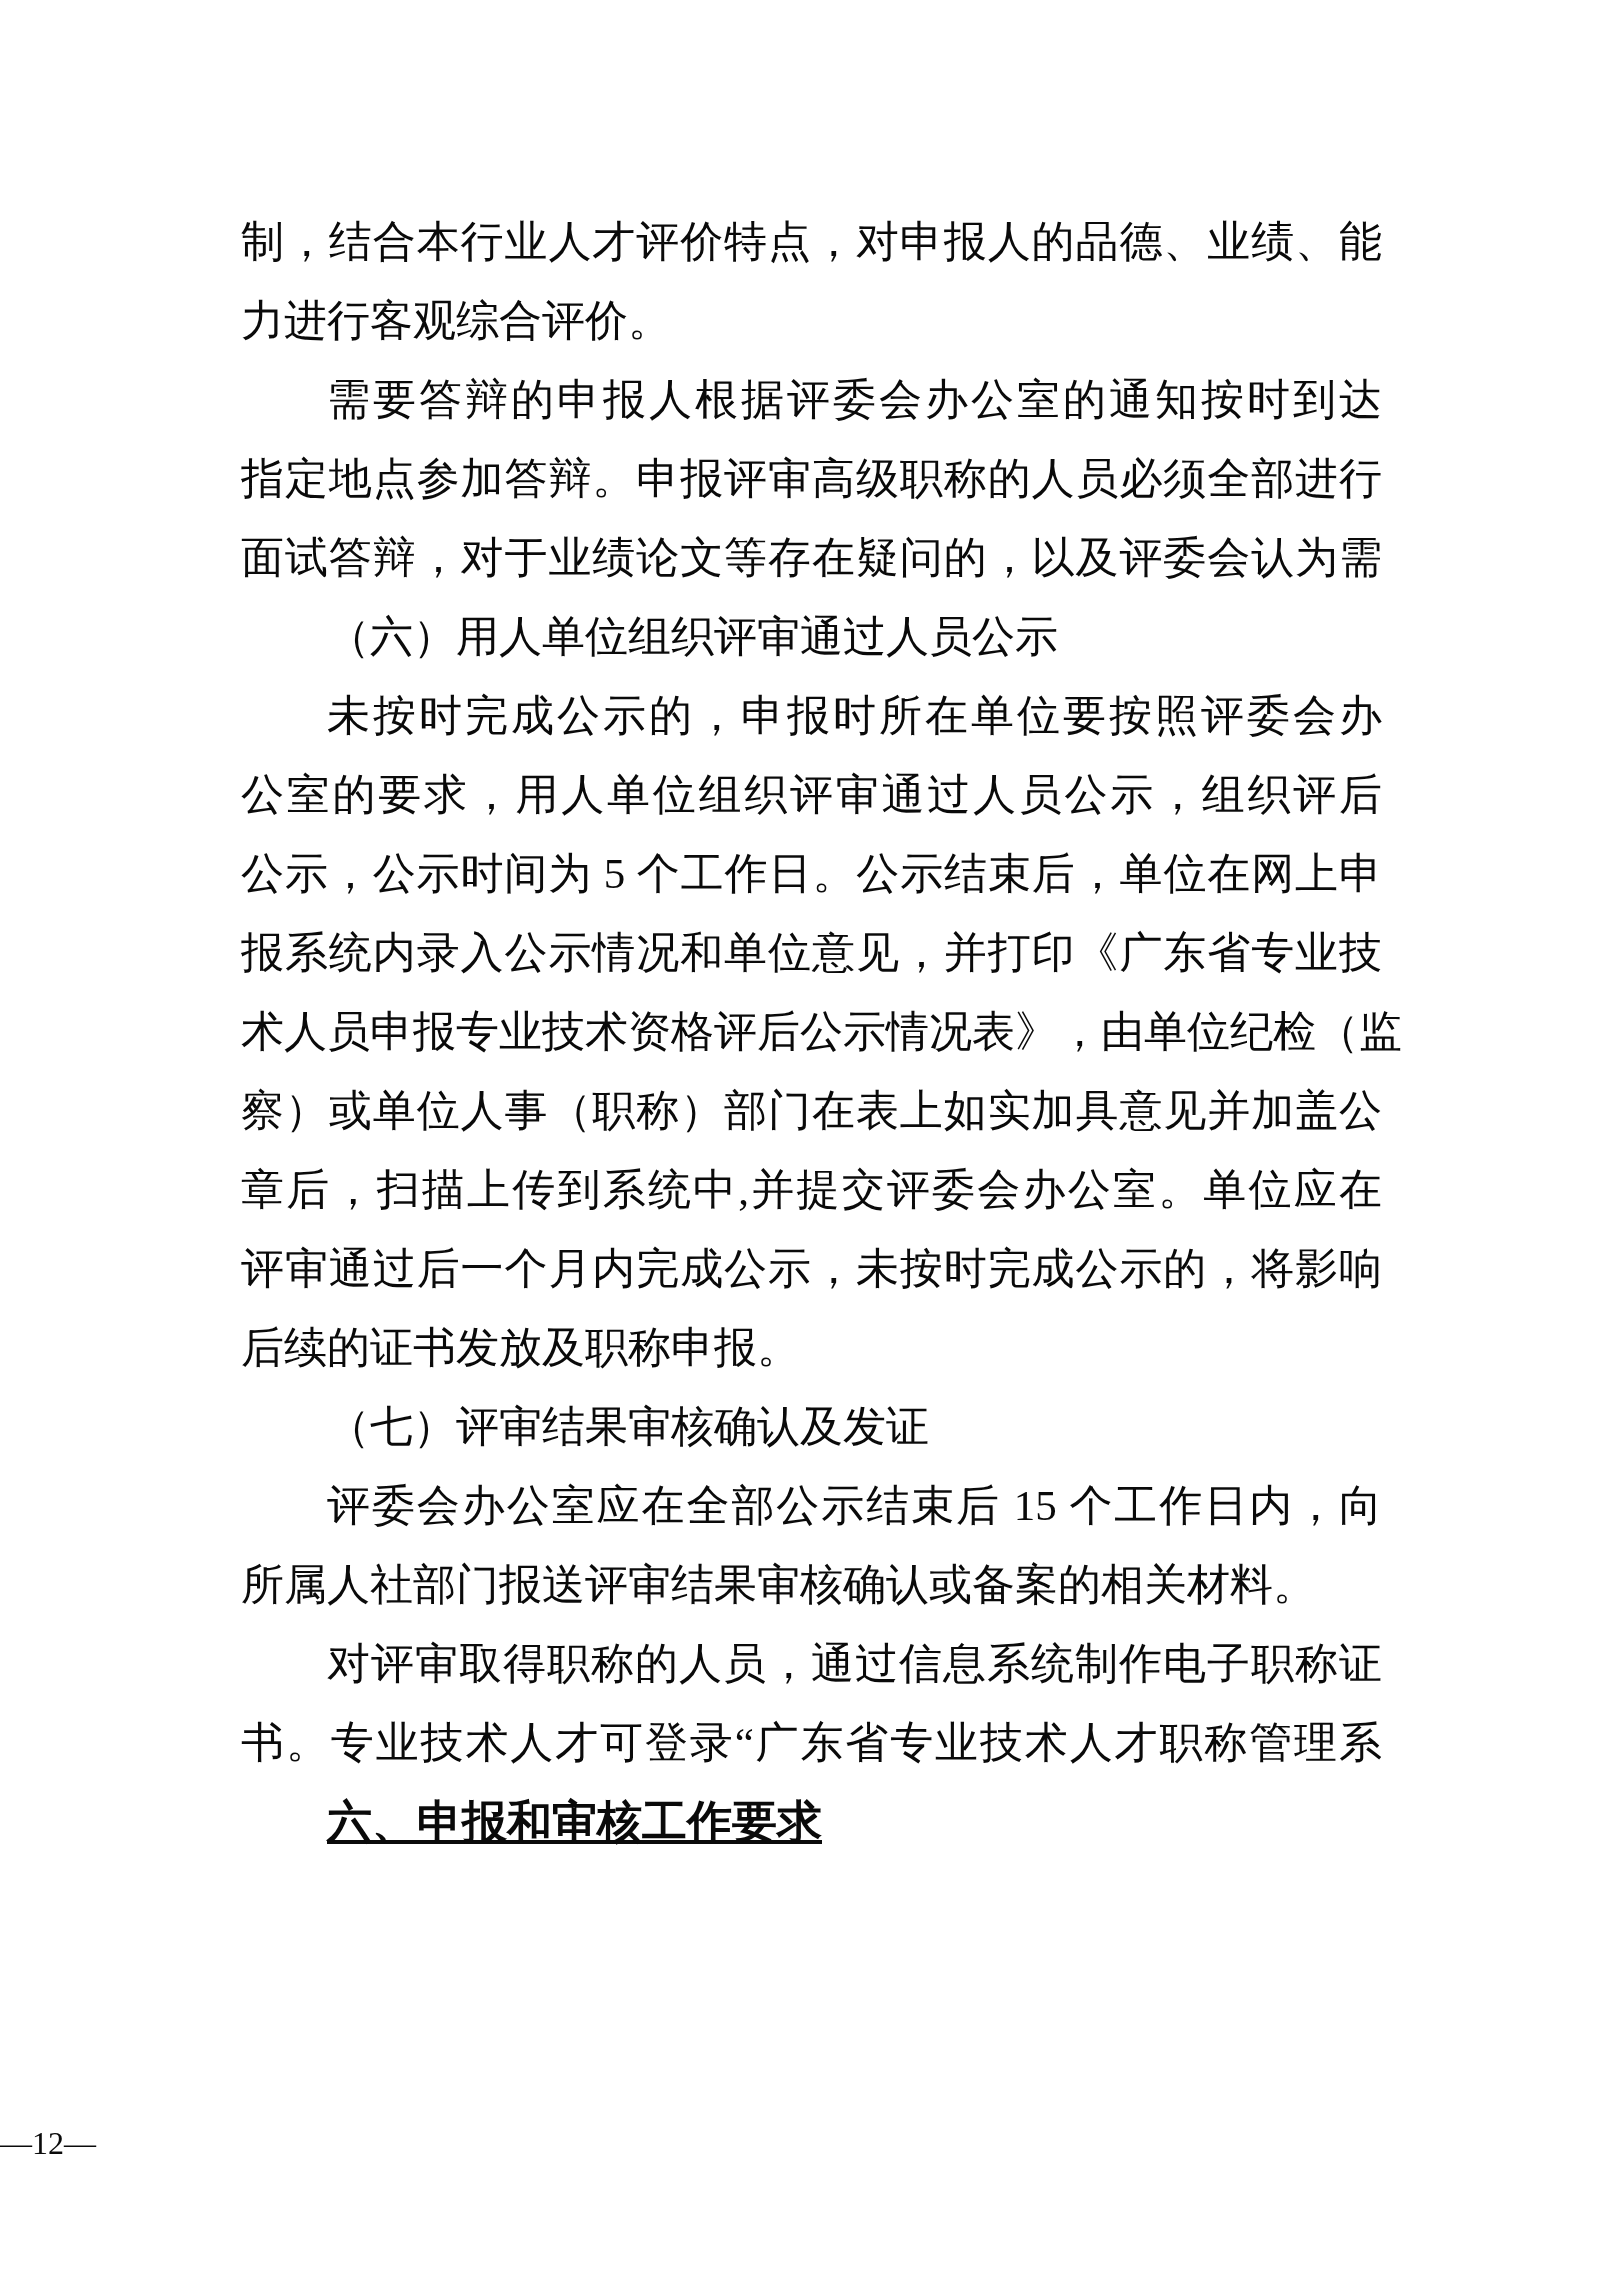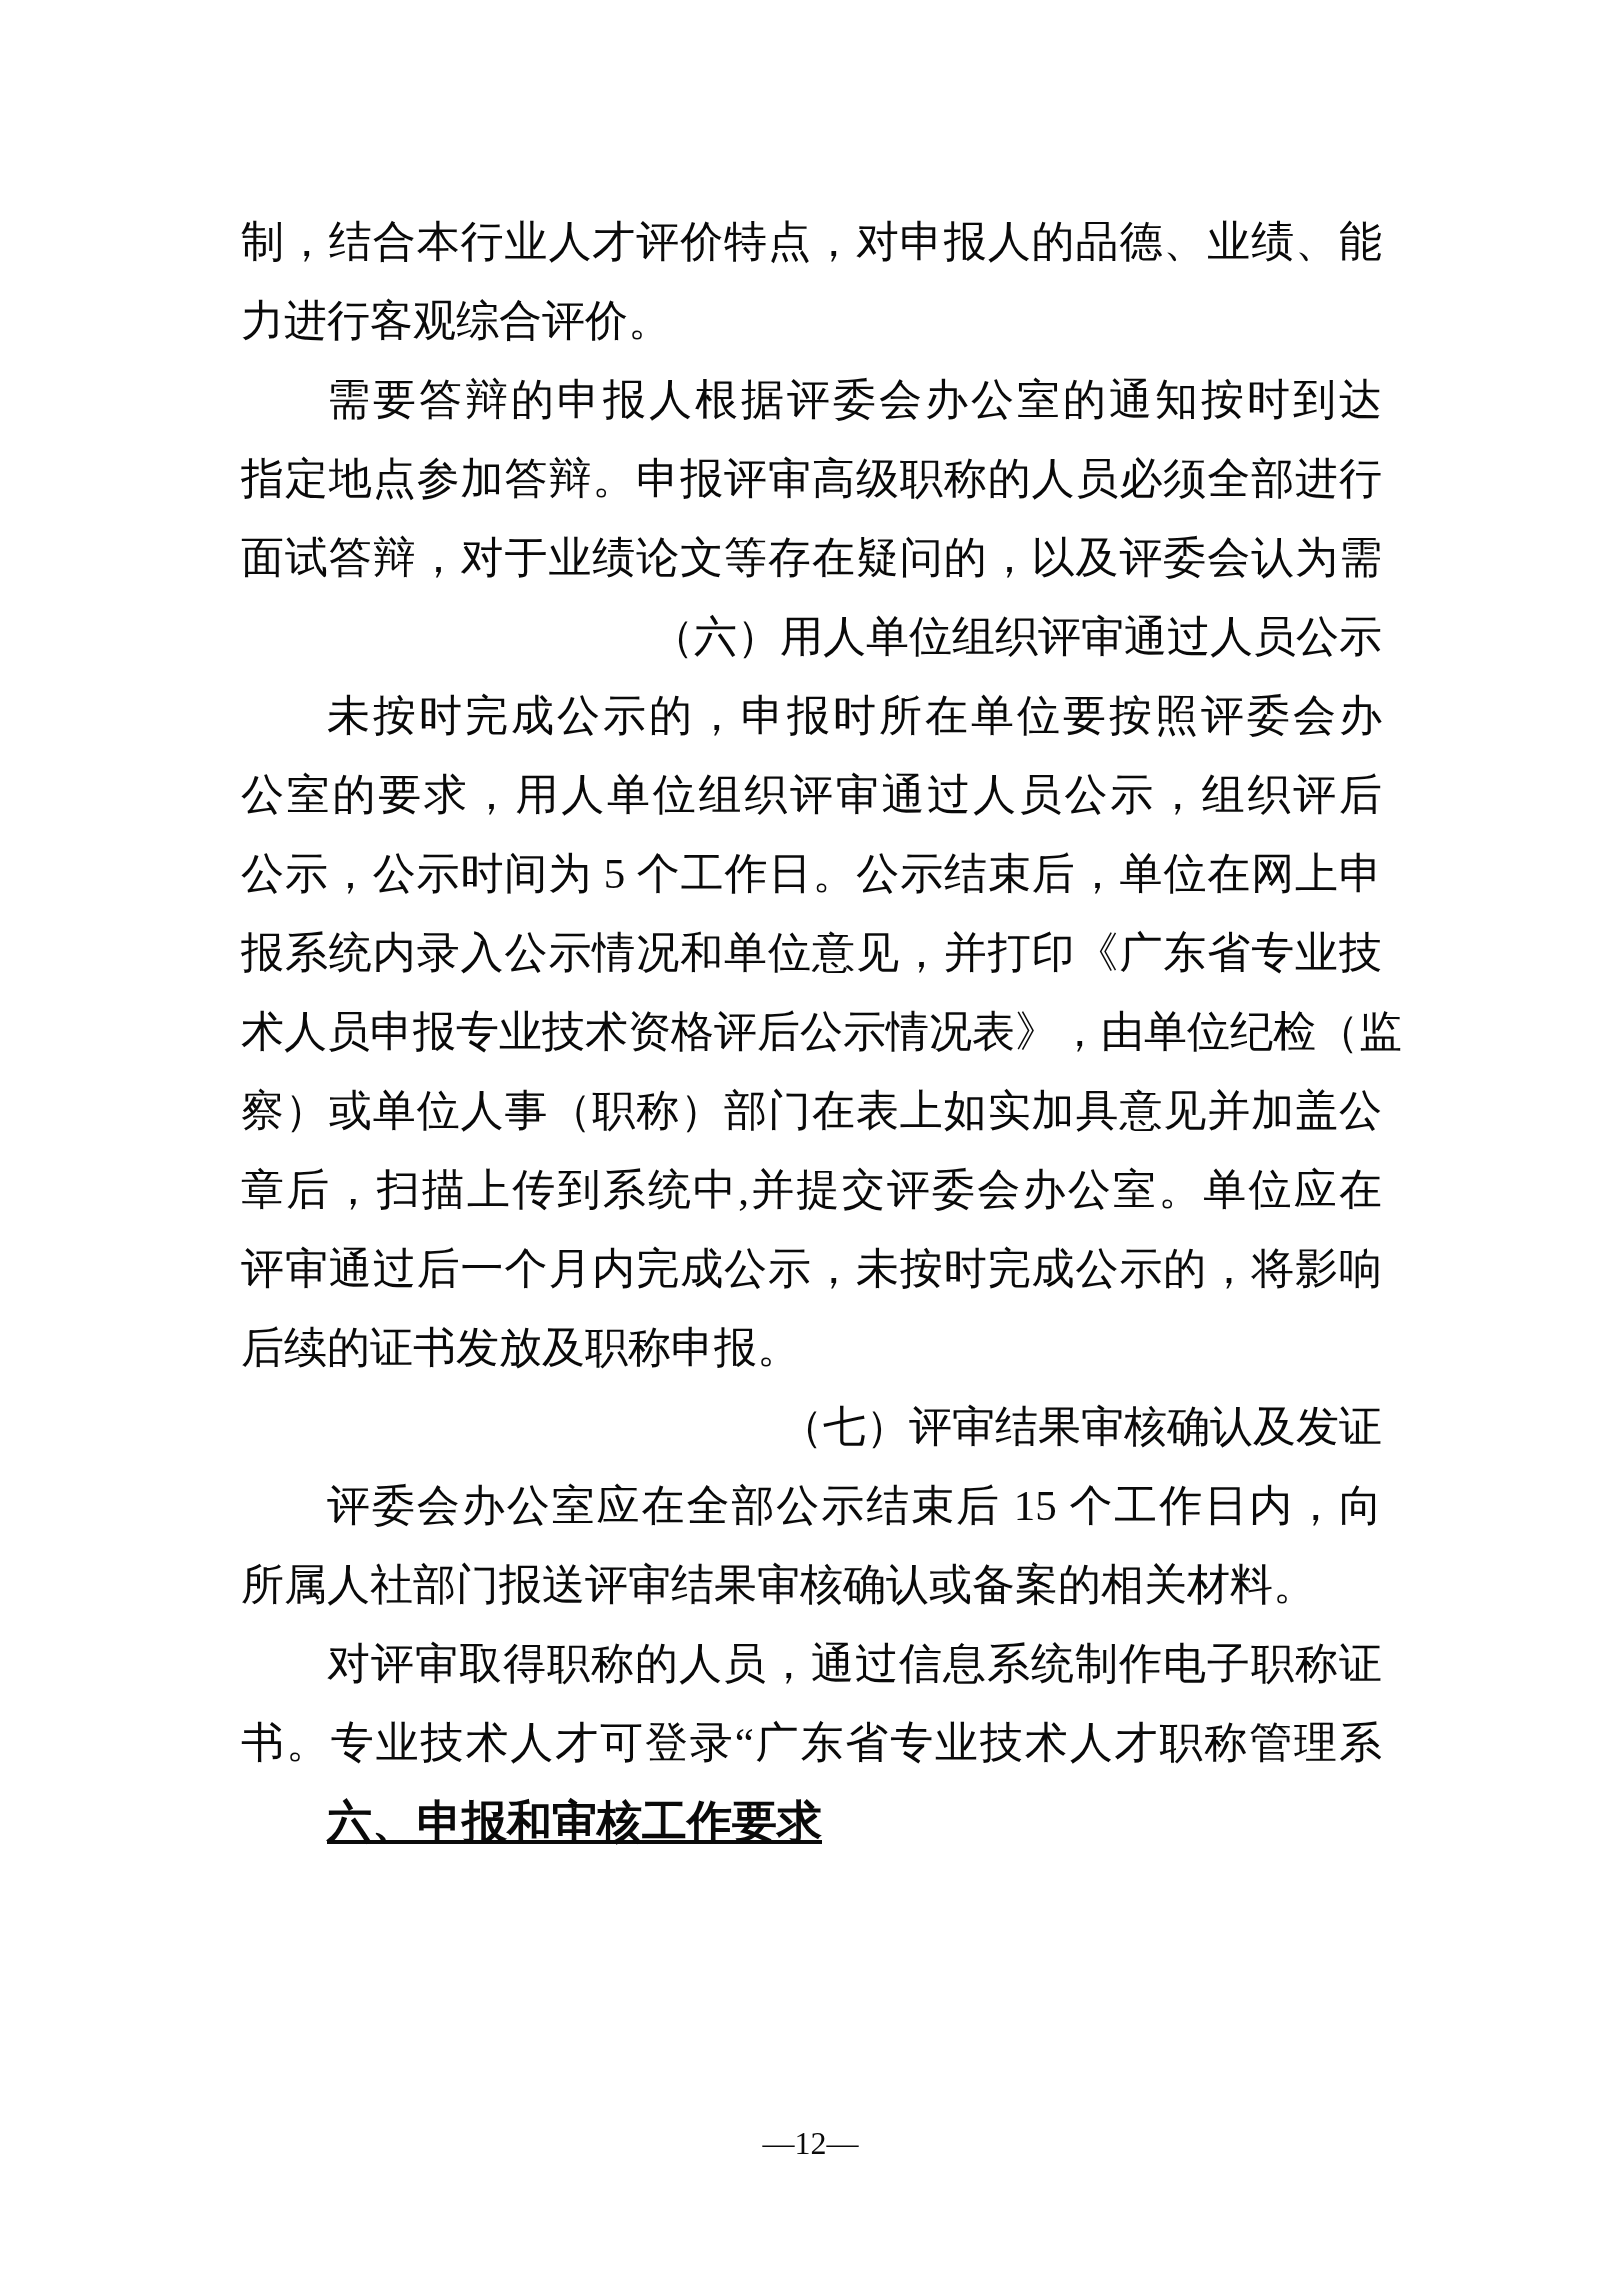--- a/index.html
+++ b/index.html
@@ -34,35 +34,34 @@
     text-align: justify;
     text-align-last: justify;
   }
   
   .ind {
     text-indent: 86px;
   }
   
   .subhead {
     font-weight: 500;
-    text-align: right;
   }
   
   .headline {
     font-family: "Liberation Sans", "DejaVu Sans", sans-serif;
     font-weight: 700;
     font-size: 45px;
     text-decoration: underline;
   }
   .pagenum {
     position: absolute;
     left: 0;
     right: 0;
     top: 2123px;
-    text-align: center;
+    text-align: left;
     font-size: 32px;
     line-height: 41px;
     font-family: "Liberation Serif", "DejaVu Serif", serif;
     color: #0a0a0a;
   }
 </style>
 </head>
 <body>
 
 <div class="page">

